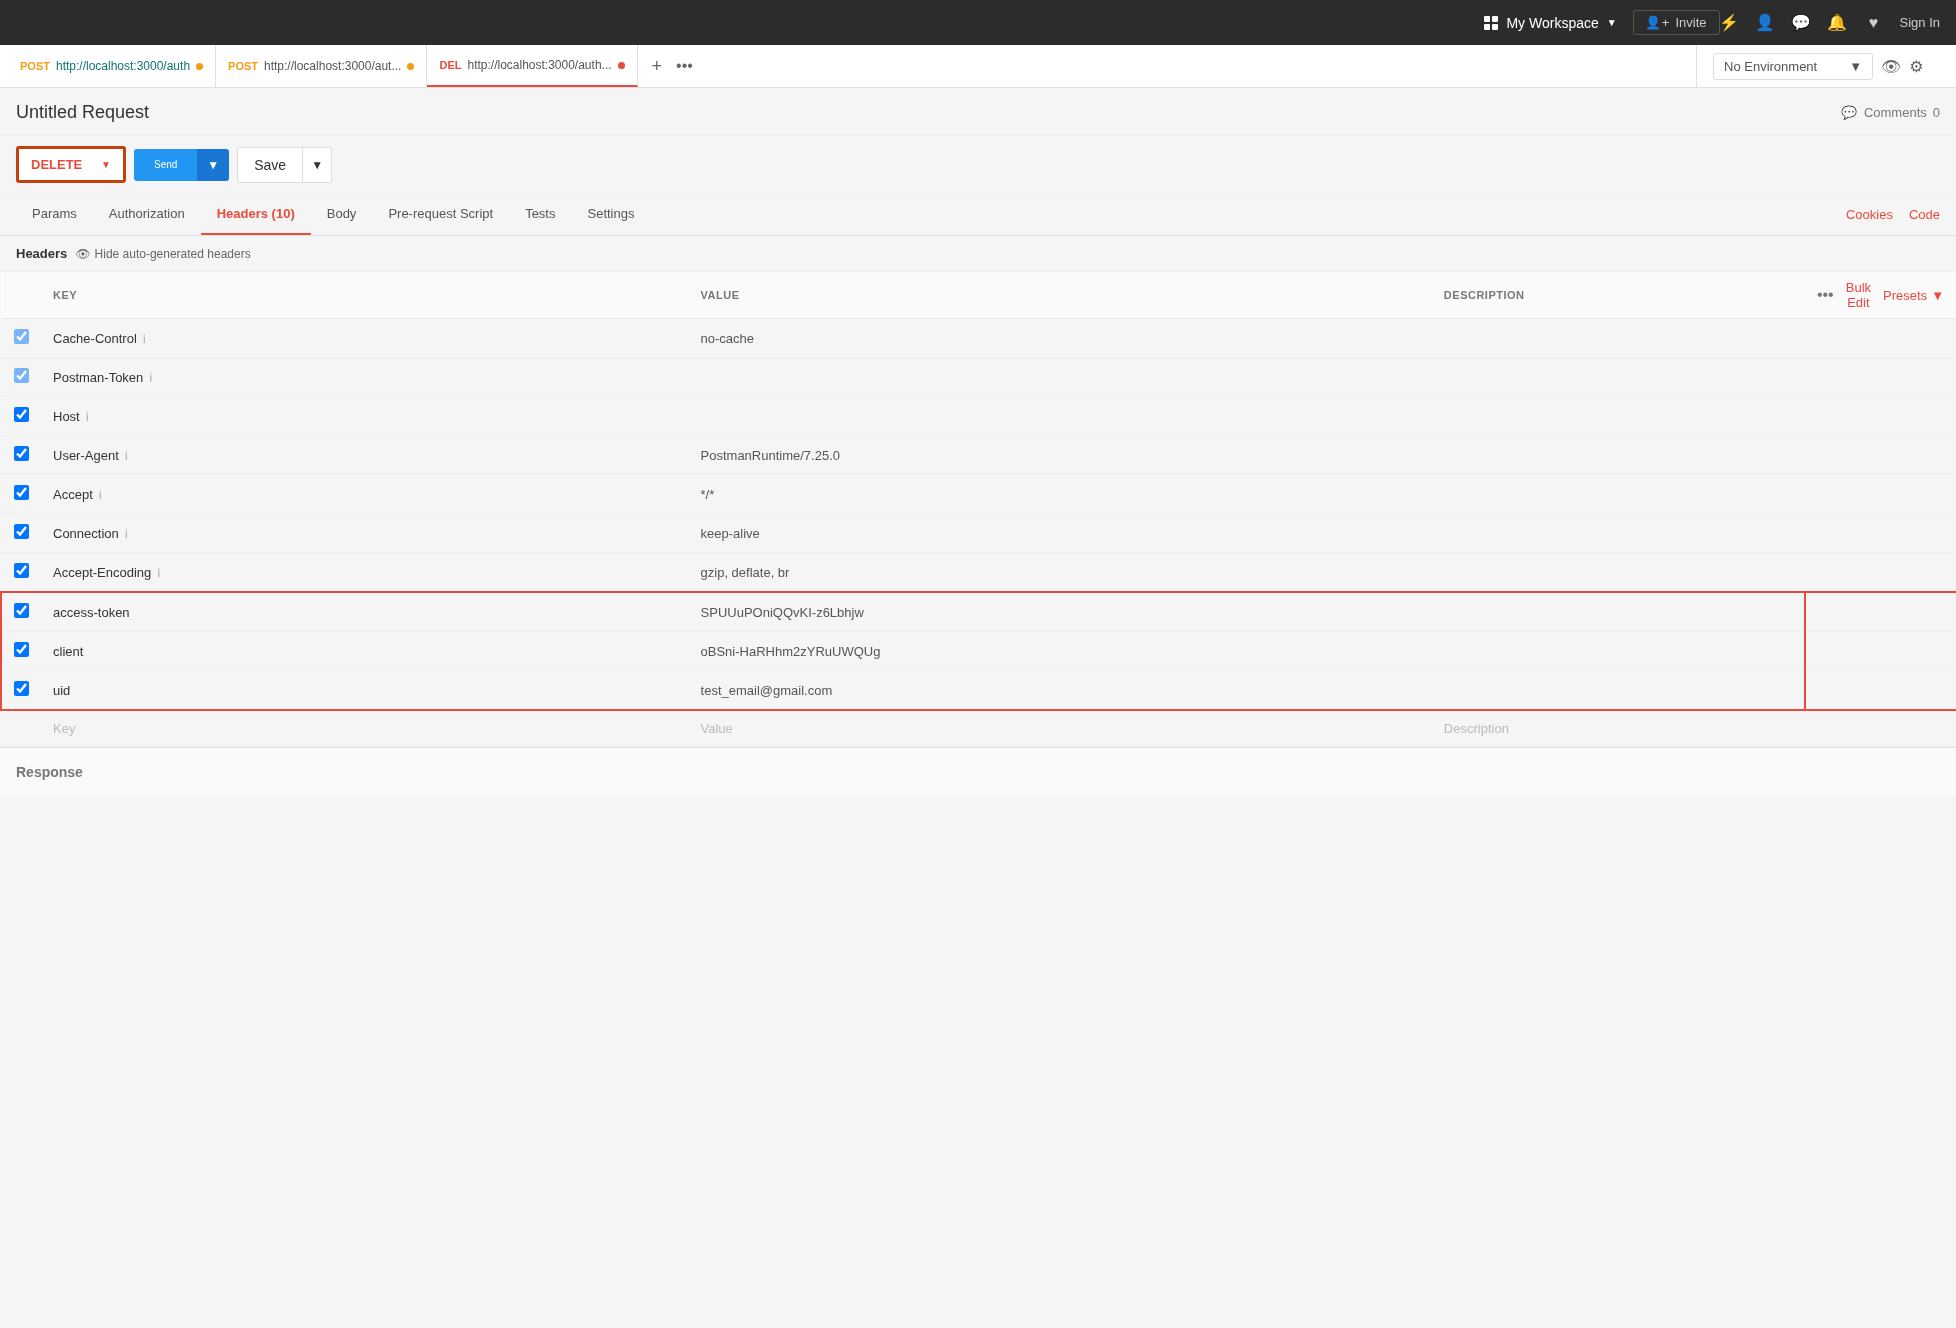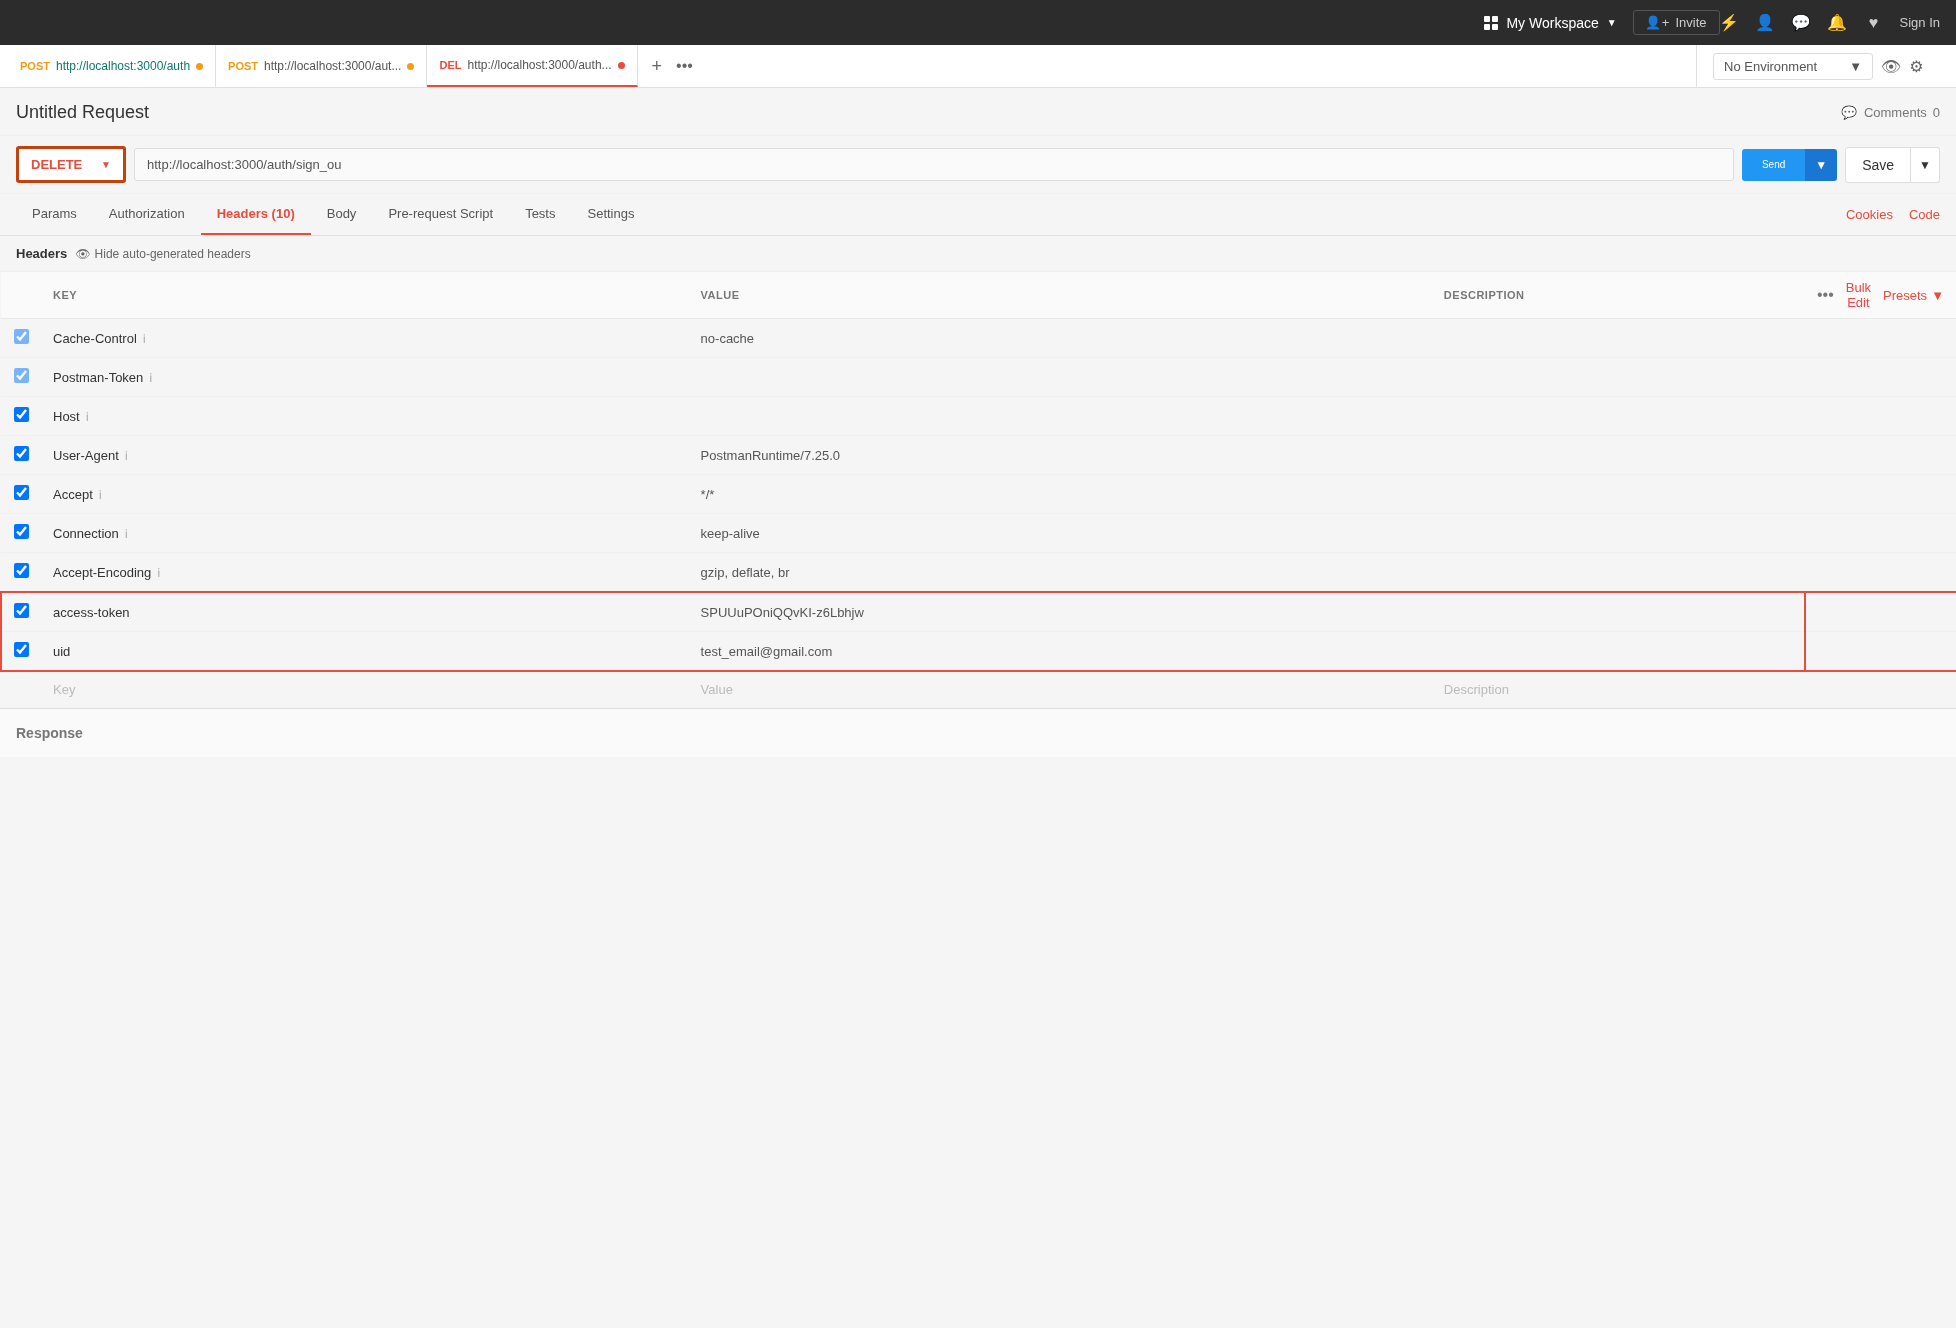--- a/index.html
+++ b/index.html
@@ -492,21 +492,20 @@
         <span>Comments</span>
         <span>0</span>
       </button>
     </div>
 
     <div class="url-bar">
       <div class="method-select">
         <span>DELETE</span>
         <span style="margin-left:auto; font-size:10px;">▼</span>
       </div>
-      <input class="url-input" type="text" value="http://localhost:3000/auth/sign_ou" style="">
       <div style="display:flex;">
         <button class="send-btn">Send</button>
         <button class="send-dropdown">▼</button>
       </div>
       <div style="display:flex;">
         <button class="save-btn">Save</button>
         <button class="save-dropdown">▼</button>
       </div>
     </div>
 
@@ -664,20 +663,33 @@
       </td>
       <td class="key-cell" style="border-top: 2px solid #e74c3c; ">
         <div class="key-name">
           <span>access-token</span>
         </div>
       </td>
       <td class="value-cell" style="border-top: 2px solid #e74c3c; ">SPUUuPOniQQvKI-z6Lbhjw</td>
       <td class="desc-cell" style="border-right: 2px solid #e74c3c; border-top: 2px solid #e74c3c; "></td>
       <td class="actions-cell"></td>
     </tr>
+            <tr style="">
+      <td class="checkbox-cell" style="border-left: 2px solid #e74c3c;  ">
+        <input type="checkbox" checked="" style="">
+      </td>
+      <td class="key-cell" style=" ">
+        <div class="key-name">
+          <span>client</span>
+        </div>
+      </td>
+      <td class="value-cell" style=" ">oBSni-HaRHhm2zYRuUWQUg</td>
+      <td class="desc-cell" style="border-right: 2px solid #e74c3c;  "></td>
+      <td class="actions-cell"></td>
+    </tr>
             <tr style="border-bottom: 2px solid rgb(231, 76, 60);">
       <td class="checkbox-cell" style="border-left: 2px solid #e74c3c;  border-bottom: 2px solid #e74c3c;">
         <input type="checkbox" checked="" style="">
       </td>
       <td class="key-cell" style=" border-bottom: 2px solid #e74c3c;">
         <div class="key-name">
           <span>uid</span>
         </div>
       </td>
       <td class="value-cell" style=" border-bottom: 2px solid #e74c3c;">test_email@gmail.com</td>

